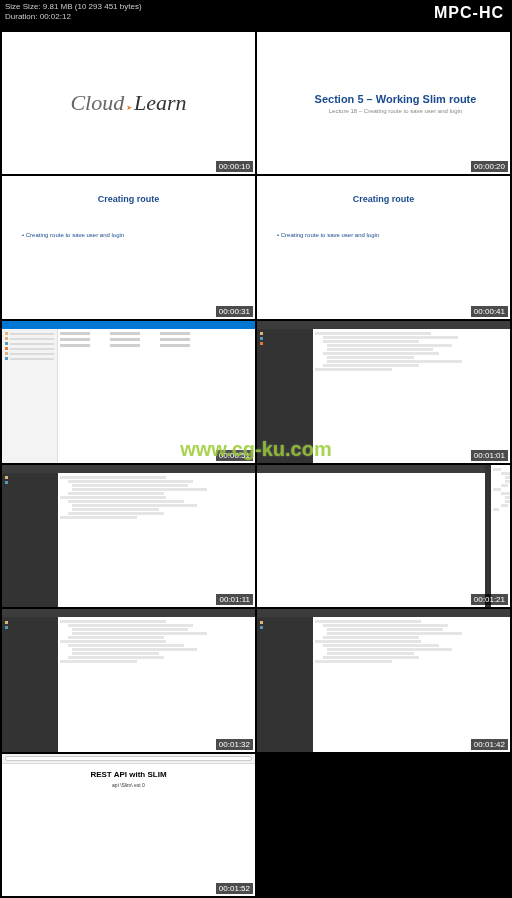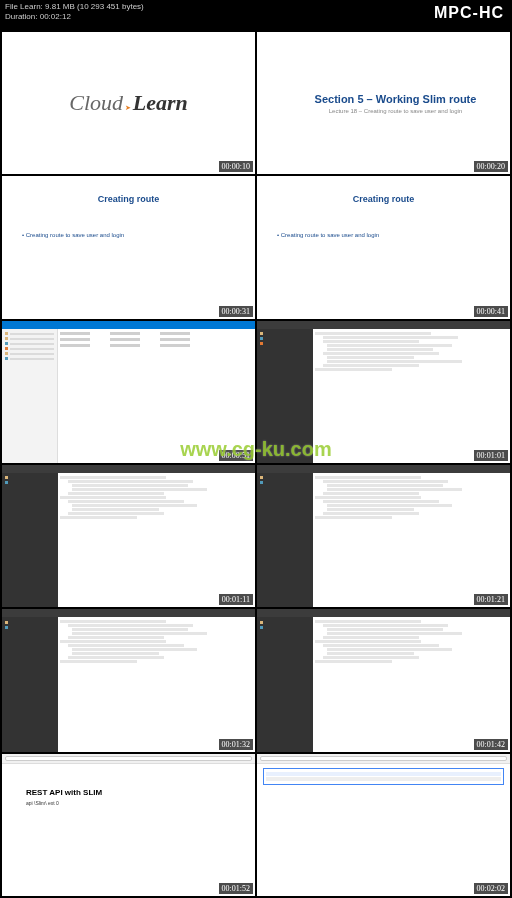--- a/index.html
+++ b/index.html
@@ -2,24 +2,24 @@
 <html><head>
 <meta charset="utf-8">
 <style>
   * { margin: 0; padding: 0; box-sizing: border-box; }
   body { width: 512px; height: 898px; background: #fff; font-family: Arial, sans-serif; position: relative; }
   .header { background: #000; color: #ccc; font-size: 8px; padding: 2px 5px; height: 30px; position: relative; }
   .header-line { line-height: 1.3; }
   .mpc-logo { position: absolute; right: 8px; top: 4px; color: #fff; font-size: 16px; font-weight: bold; letter-spacing: 1px; }
   .grid { display: grid; grid-template-columns: 1fr 1fr; gap: 2px; padding: 2px; background: #000; }
   .thumb { background: #fff; aspect-ratio: 16/9; position: relative; overflow: hidden; font-size: 7px; }
-  .timestamp { position: absolute; bottom: 2px; right: 2px; background: rgba(0,0,0,0.7); color: #fff; font-size: 8px; padding: 1px 3px; font-family: Liberation Serif, serif; }
+  .timestamp { position: absolute; bottom: 2px; right: 2px; background: rgba(0,0,0,0.7); color: #fff; font-size: 8px; padding: 1px 3px; font-family: Liberation Sans, sans-serif; }
   .logo-thumb { display: flex; align-items: center; justify-content: center; }
   .logo-text { font-family: Georgia, serif; font-size: 22px; color: #666; font-style: italic; }
-  .logo-learn { color: #333; font-weight: bold; }
+  .logo-learn { color: #333; font-weight: normal; }
   .logo-arrow { color: #e67e22; }
   .section-thumb { display: flex; flex-direction: column; align-items: center; justify-content: center; text-align: center; padding-left: 24px; }
   .section-title { color: #1a4b8c; font-size: 11px; font-weight: bold; }
   .section-sub { color: #888; font-size: 6px; margin-top: 3px; }
   .creating-thumb { padding: 18px 12px; }
   .creating-title { color: #1a4b8c; font-size: 9px; font-weight: bold; text-align: center; margin-bottom: 28px; }
   .creating-bullet { color: #1a4b8c; font-size: 6px; margin-left: 8px; }
   .editor-sidebar { width: 22%; background: #333; padding: 2px; }
   .editor-sidebar-light { width: 22%; background: #f3f3f3; padding: 2px; border-right: 1px solid #ddd; }
   .editor-main-white { flex: 1; background: #fff; padding: 2px; }
@@ -28,37 +28,37 @@
   .code-line { height: 3px; background: #ccc; margin: 1px 0; opacity: 0.5; }
   .file-item { height: 4px; margin: 1px; display: flex; align-items: center; gap: 2px; }
   .file-icon { width: 3px; height: 3px; }
   .file-icon.yellow { background: #dcb67a; }
   .file-icon.blue { background: #519aba; }
   .file-icon.orange { background: #e37933; }
   .file-label { height: 2px; background: #ccc; flex: 1; opacity: 0.6; }
   .browser-thumb { background: #fff; }
   .browser-bar { height: 10px; background: #f1f1f1; border-bottom: 1px solid #ddd; display: flex; align-items: center; padding: 0 3px; gap: 2px; }
   .browser-url { flex: 1; height: 5px; background: #fff; border: 1px solid #ccc; border-radius: 2px; }
-  .browser-content { padding: 24px; }
+  .browser-content { padding: 6px; text-align: center; }
   .rest-title { font-size: 8px; font-weight: bold; color: #000; }
   .rest-sub { font-size: 5px; color: #333; margin-top: 3px; }
   .autocomplete { background: #fff; border: 1px solid #4285f4; padding: 2px; margin-top: 2px; }
   .auto-line { height: 4px; background: #eee; margin: 1px 0; }
   .auto-line.hl { background: #e8f0fe; }
   .watermark { position: absolute; top: 50%; left: 50%; transform: translate(-50%, -50%); color: #9acd32; font-size: 20px; font-weight: bold; z-index: 100; opacity: 0.85; text-shadow: 0 0 2px rgba(255,255,255,0.5); }
   .explorer-list { background: #fff; flex: 1; padding: 2px; }
   .list-row { height: 5px; display: flex; gap: 20px; margin: 1px 0; }
   .list-cell { height: 3px; background: #888; width: 30px; opacity: 0.4; }
 </style>
 </head>
 <body>
 
 <div class="header">
   <div class="header-line">
-    <span>File Learn:</span>
+    <span>Size Size:</span>
     <span>9.81 MB (10 293 451 bytes)</span>
   </div>
   <div class="header-line">
     <span>Duration:</span>
     <span>00:02:12</span>
   </div>
   <div class="mpc-logo">MPC-HC</div>
 </div>
 
 <div class="grid">
@@ -191,21 +191,21 @@
         <div class="code-line" style="width:60%;margin-left:8px"></div>
         <div class="code-line" style="width:65%;margin-left:12px"></div>
         <div class="code-line" style="width:45%;margin-left:12px"></div>
         <div class="code-line" style="width:50%;margin-left:8px"></div>
         <div class="code-line" style="width:40%"></div>
       </div>
     </div>
     <div class="timestamp">00:01:11</div>
   </div>
 
-  <div class="thumb" style="display:flex;flex-direction:column">
+  <div class="thumb" style="display:flex;flex-direction:row">
     <div class="editor-topbar"></div>
     <div style="display:flex;flex:1">
       <div class="editor-sidebar">
         <div class="file-item">
             <div class="file-icon yellow"></div>
           </div>
         <div class="file-item">
             <div class="file-icon blue"></div>
           </div>
       </div>
@@ -286,28 +286,16 @@
     <div class="browser-bar">
       <div class="browser-url"></div>
     </div>
     <div class="browser-content">
       <div class="rest-title">REST API with SLIM</div>
       <div class="rest-sub">api \Slim\ ext 0</div>
     </div>
     <div class="timestamp">00:01:52</div>
   </div>
 
-  <div class="thumb browser-thumb">
-    <div class="browser-bar">
-      <div class="browser-url"></div>
-    </div>
-    <div style="padding:2px 6px">
-      <div class="autocomplete">
-        <div class="auto-line hl"></div>
-        <div class="auto-line"></div>
-      </div>
-    </div>
-    <div class="timestamp">00:02:02</div>
-  </div>
 
 </div>
 
 <div class="watermark">www.cg-ku.com</div>
 
 </body></html>

